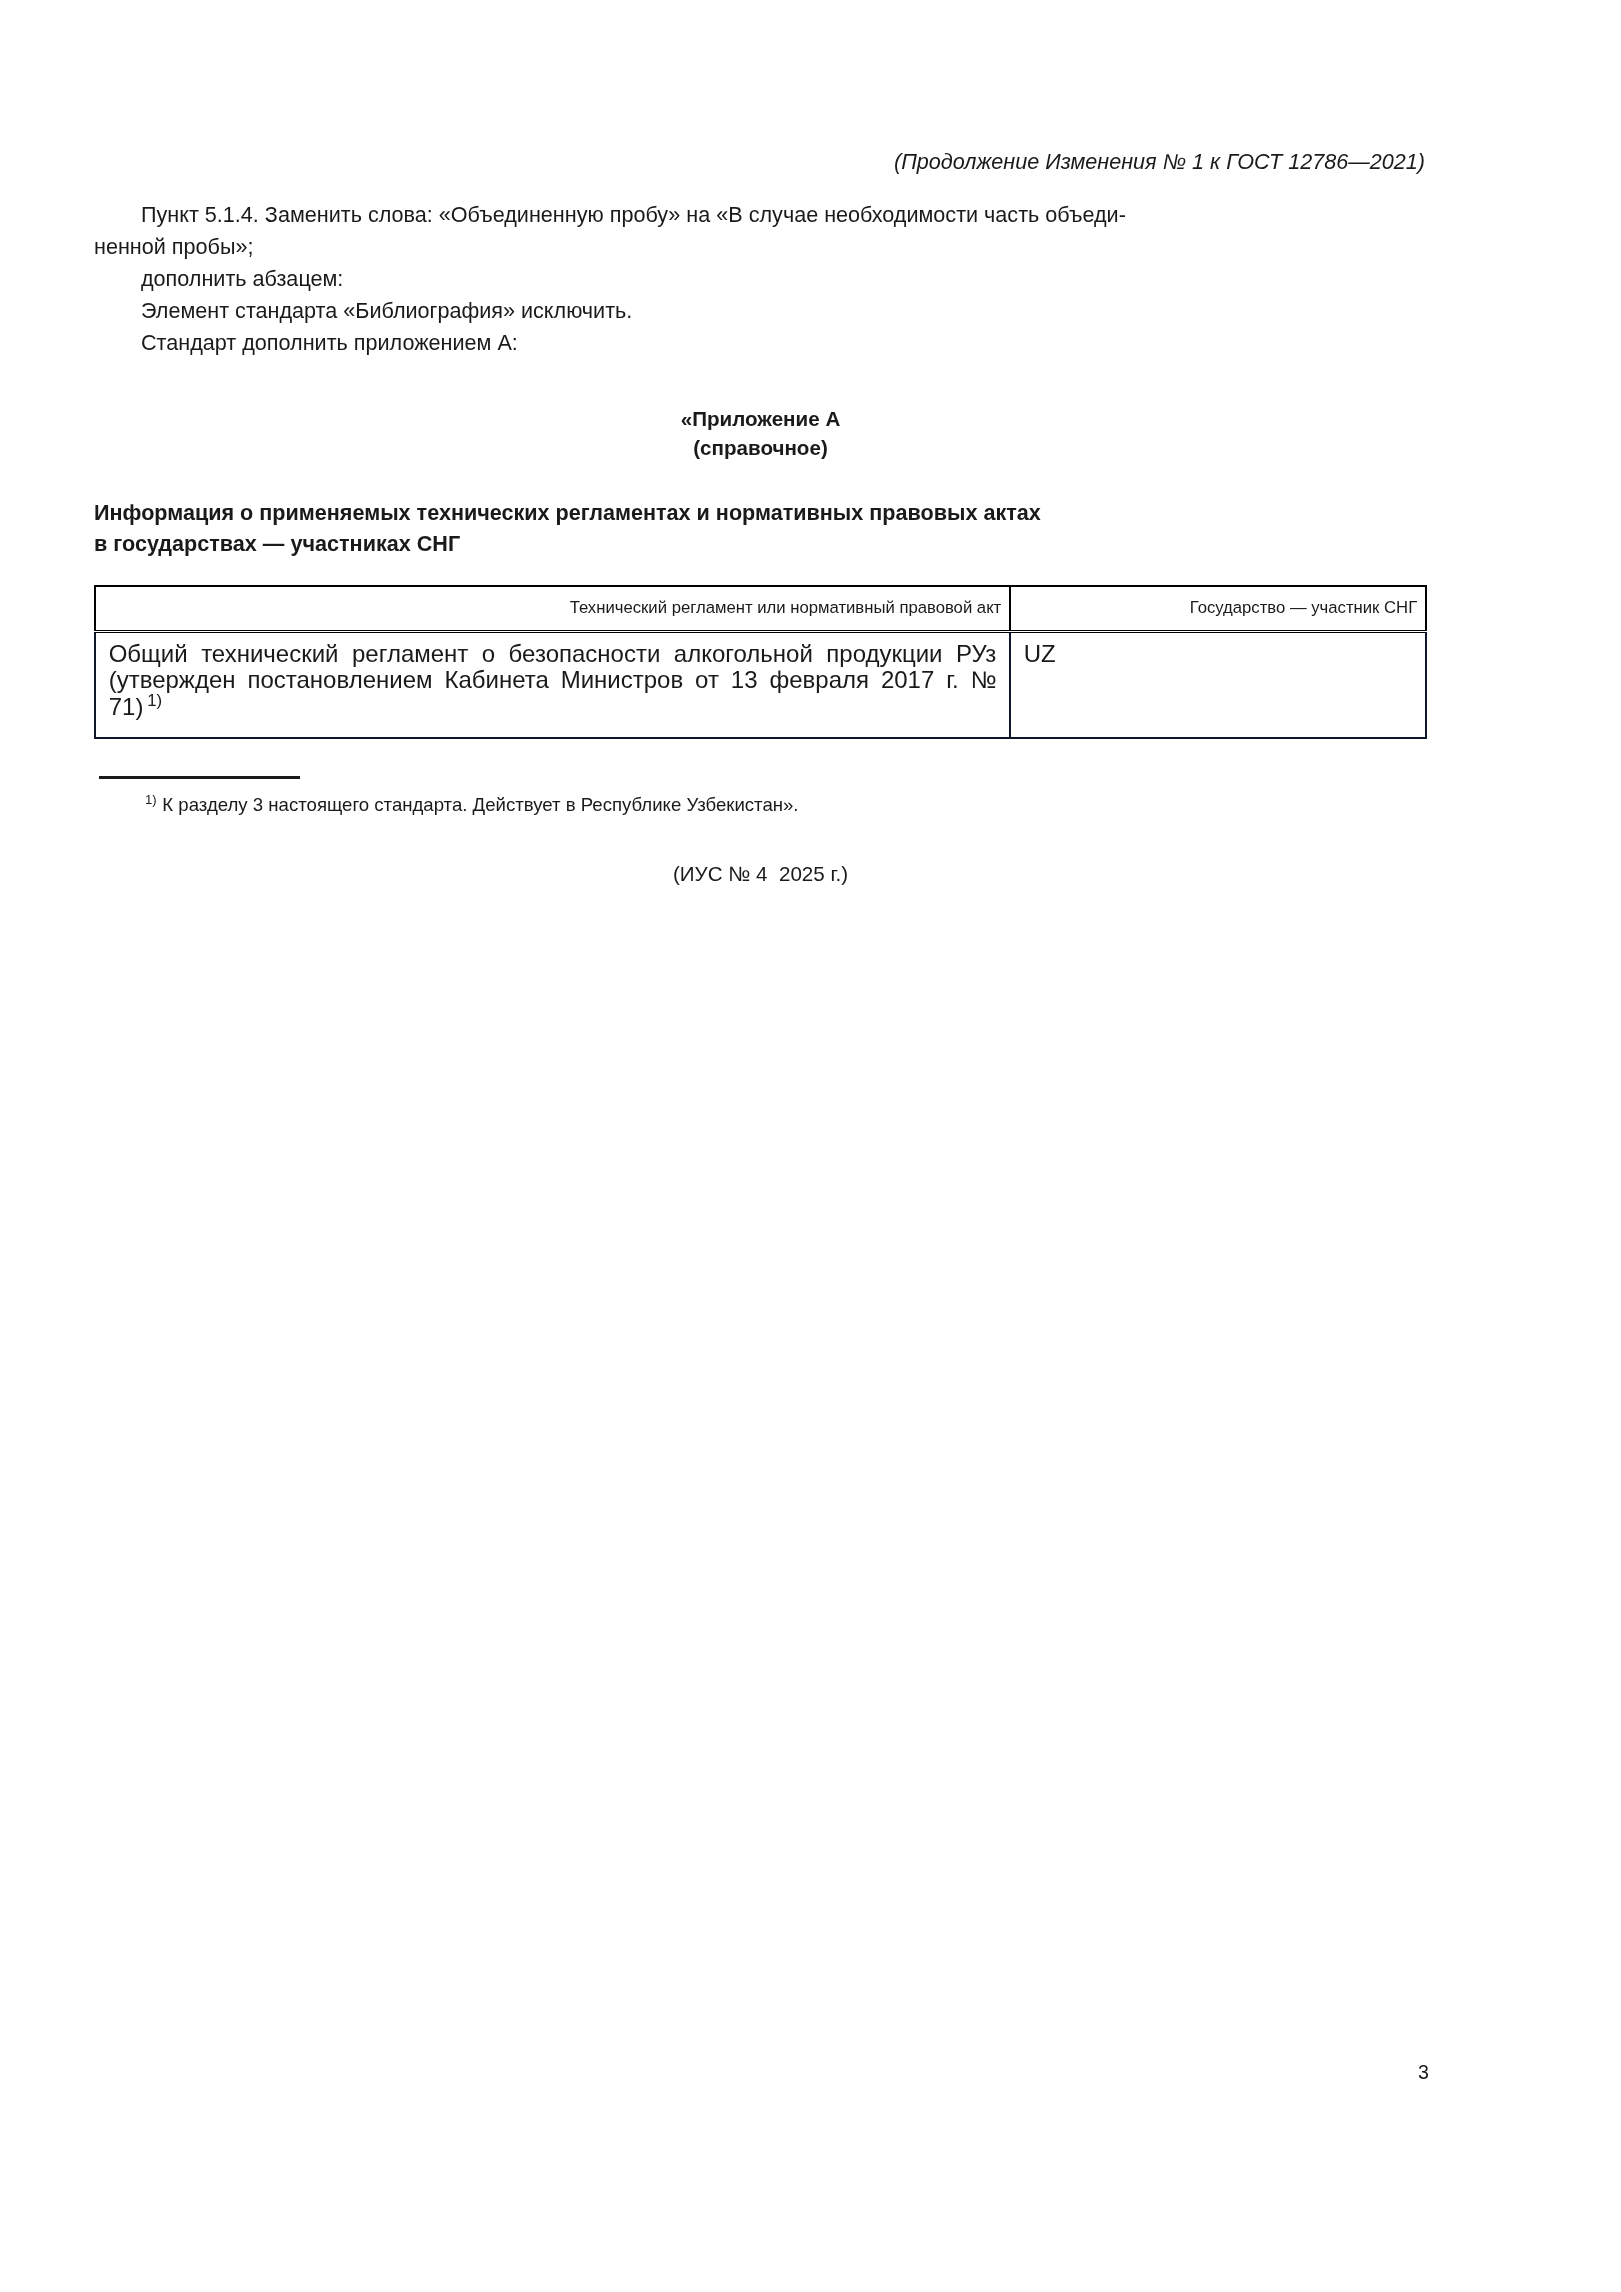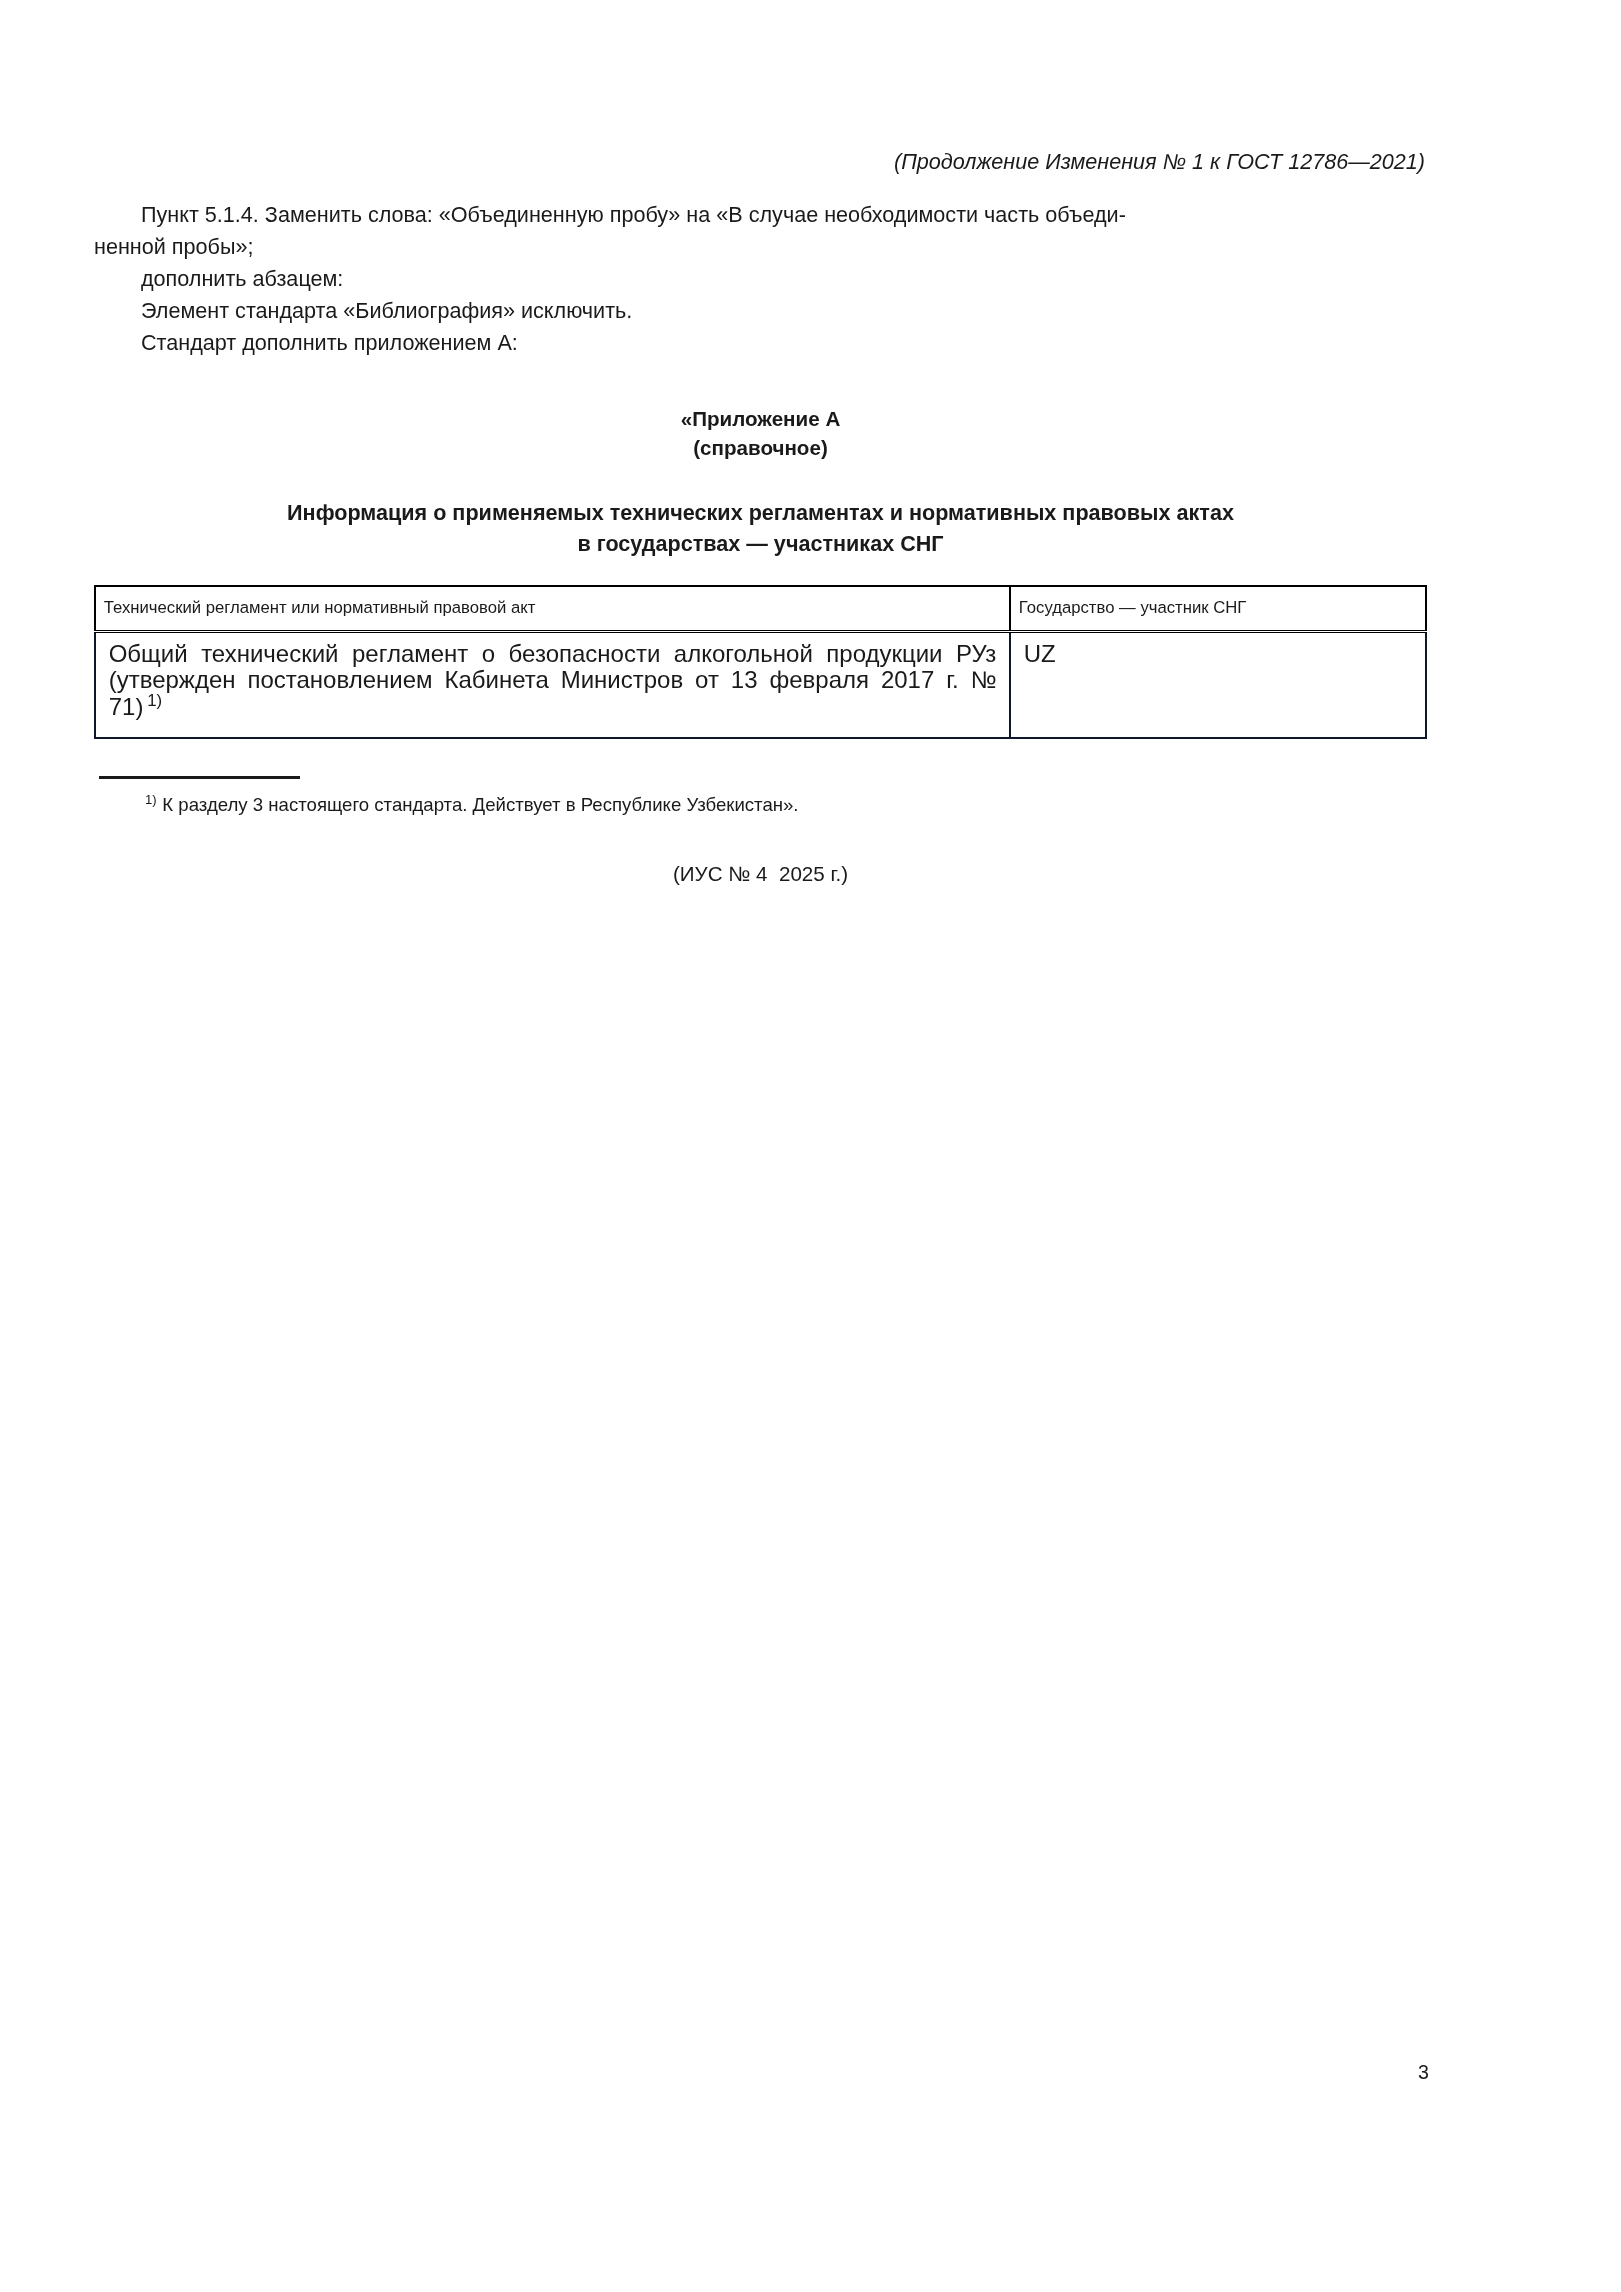--- a/index.html
+++ b/index.html
@@ -38,39 +38,38 @@
   }
   .appendix-heading {
     margin-top: 45px;
     text-align: center;
     font-weight: bold;
     font-size: 20.6px;
     line-height: 29px;
   }
   .table-title {
     margin-top: 35px;
-    text-align: center;
     font-weight: bold;
     font-size: 21.6px;
     line-height: 31px;
     white-space: pre-wrap;
   }
   table.reg-table {
     margin-top: 25.5px;
     width: 100%;
     border-collapse: collapse;
     border: 2.9px solid #000;
     table-layout: fixed;
   }
   table.reg-table th {
     border: 2px solid #000;
     border-bottom: 3.9px double #000;
     font-weight: normal;
     font-size: 16.7px;
-    text-align: left;
+    text-align: right;
     padding: 11.8px 7.8px;
   }
   table.reg-table td {
     border: 2px solid #0f172a;
     vertical-align: top;
     font-size: 24px;
     line-height: 26.5px;
     padding: 7.8px 12.7px 9.8px 12.7px;
     height: 106px;
     box-sizing: border-box;

